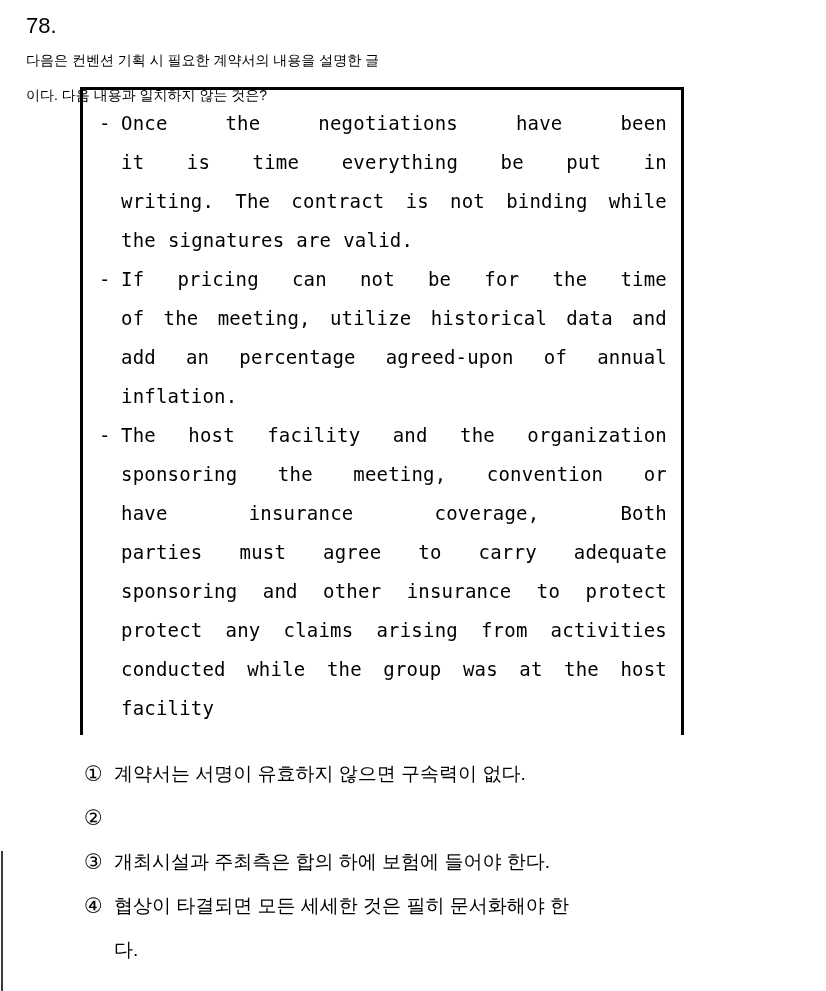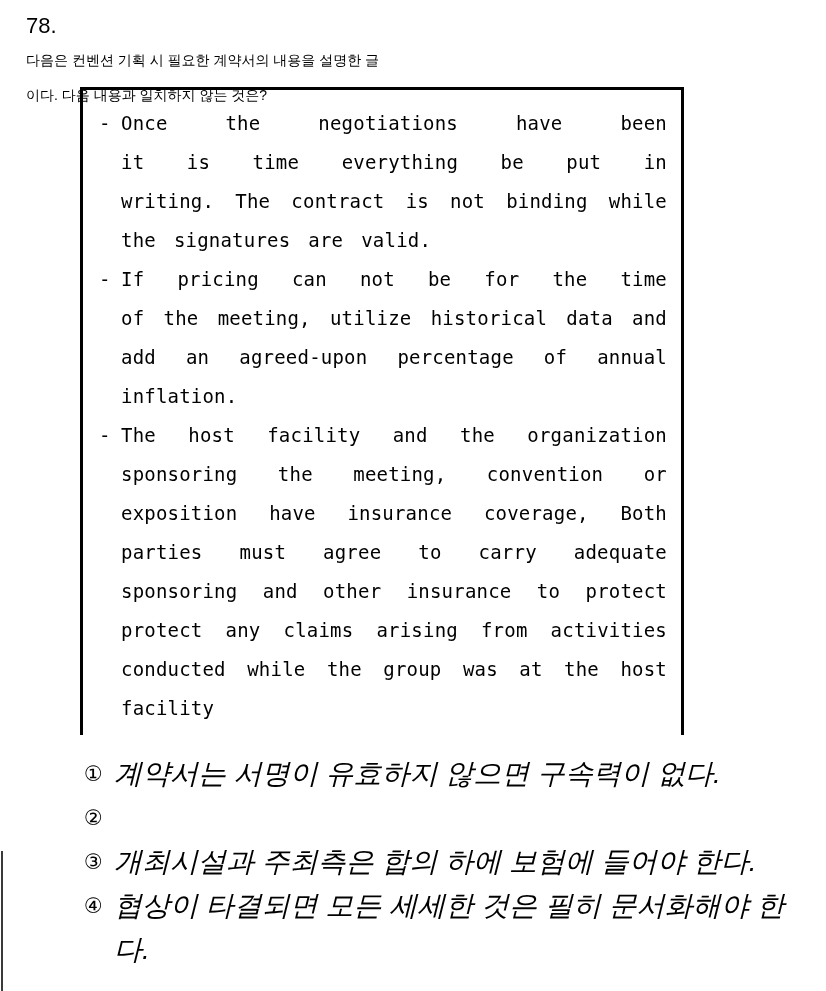--- a/index.html
+++ b/index.html
@@ -93,21 +93,21 @@
     letter-spacing: 0.2px;
   }
   
   .passage-line.justify {
     justify-content: space-between;
   }
   .passage-line.ragged {
     justify-content: flex-start;
   }
   .passage-line.ragged .w + .w {
-    margin-left: 18px;
+    margin-left: 12px;
     text-align: right;
   }
   .passage-line .w {
     white-space: pre;
   }
 
   
   .options {
     position: absolute;
     left: 84px;
@@ -123,25 +123,24 @@
     flex: 0 0 auto;
     width: 30px;
     font-size: 21px;
     line-height: 44px;
     white-space: pre;
   }
   .option-body {
     flex: 1 1 auto;
   }
   .option-line {
-    font-size: 28px;
+    font-size: 19px;
     line-height: 44px;
     white-space: pre;
     display: block;
-    font-style: italic;
   }
 </style>
 </head>
 <body>
 
 <div class="scan-edge-rule"></div>
 
 <div class="question-stem">
   <div class="q-number">78.</div>
   <div class="q-text">
@@ -208,22 +207,22 @@
             <span class="w">the</span>
             <span class="w">meeting,</span>
             <span class="w">utilize</span>
             <span class="w">historical</span>
             <span class="w">data</span>
             <span class="w">and</span>
           </div>
         <div class="passage-line justify">
             <span class="w">add</span>
             <span class="w">an</span>
+            <span class="w">percentage</span>
             <span class="w">agreed-upon</span>
-            <span class="w">percentage</span>
             <span class="w">of</span>
             <span class="w">annual</span>
           </div>
         <div class="passage-line ragged">
             <span class="w">inflation.</span>
           </div>
       </div>
     </div>
 
     <div class="passage-item">
@@ -238,21 +237,20 @@
             <span class="w">organization</span>
           </div>
         <div class="passage-line justify">
             <span class="w">sponsoring</span>
             <span class="w">the</span>
             <span class="w">meeting,</span>
             <span class="w">convention</span>
             <span class="w">or</span>
           </div>
         <div class="passage-line justify">
-            <span class="w">exposition</span>
             <span class="w">have</span>
             <span class="w">insurance</span>
             <span class="w">coverage,</span>
             <span class="w">Both</span>
           </div>
         <div class="passage-line justify">
             <span class="w">parties</span>
             <span class="w">must</span>
             <span class="w">agree</span>
             <span class="w">to</span>

